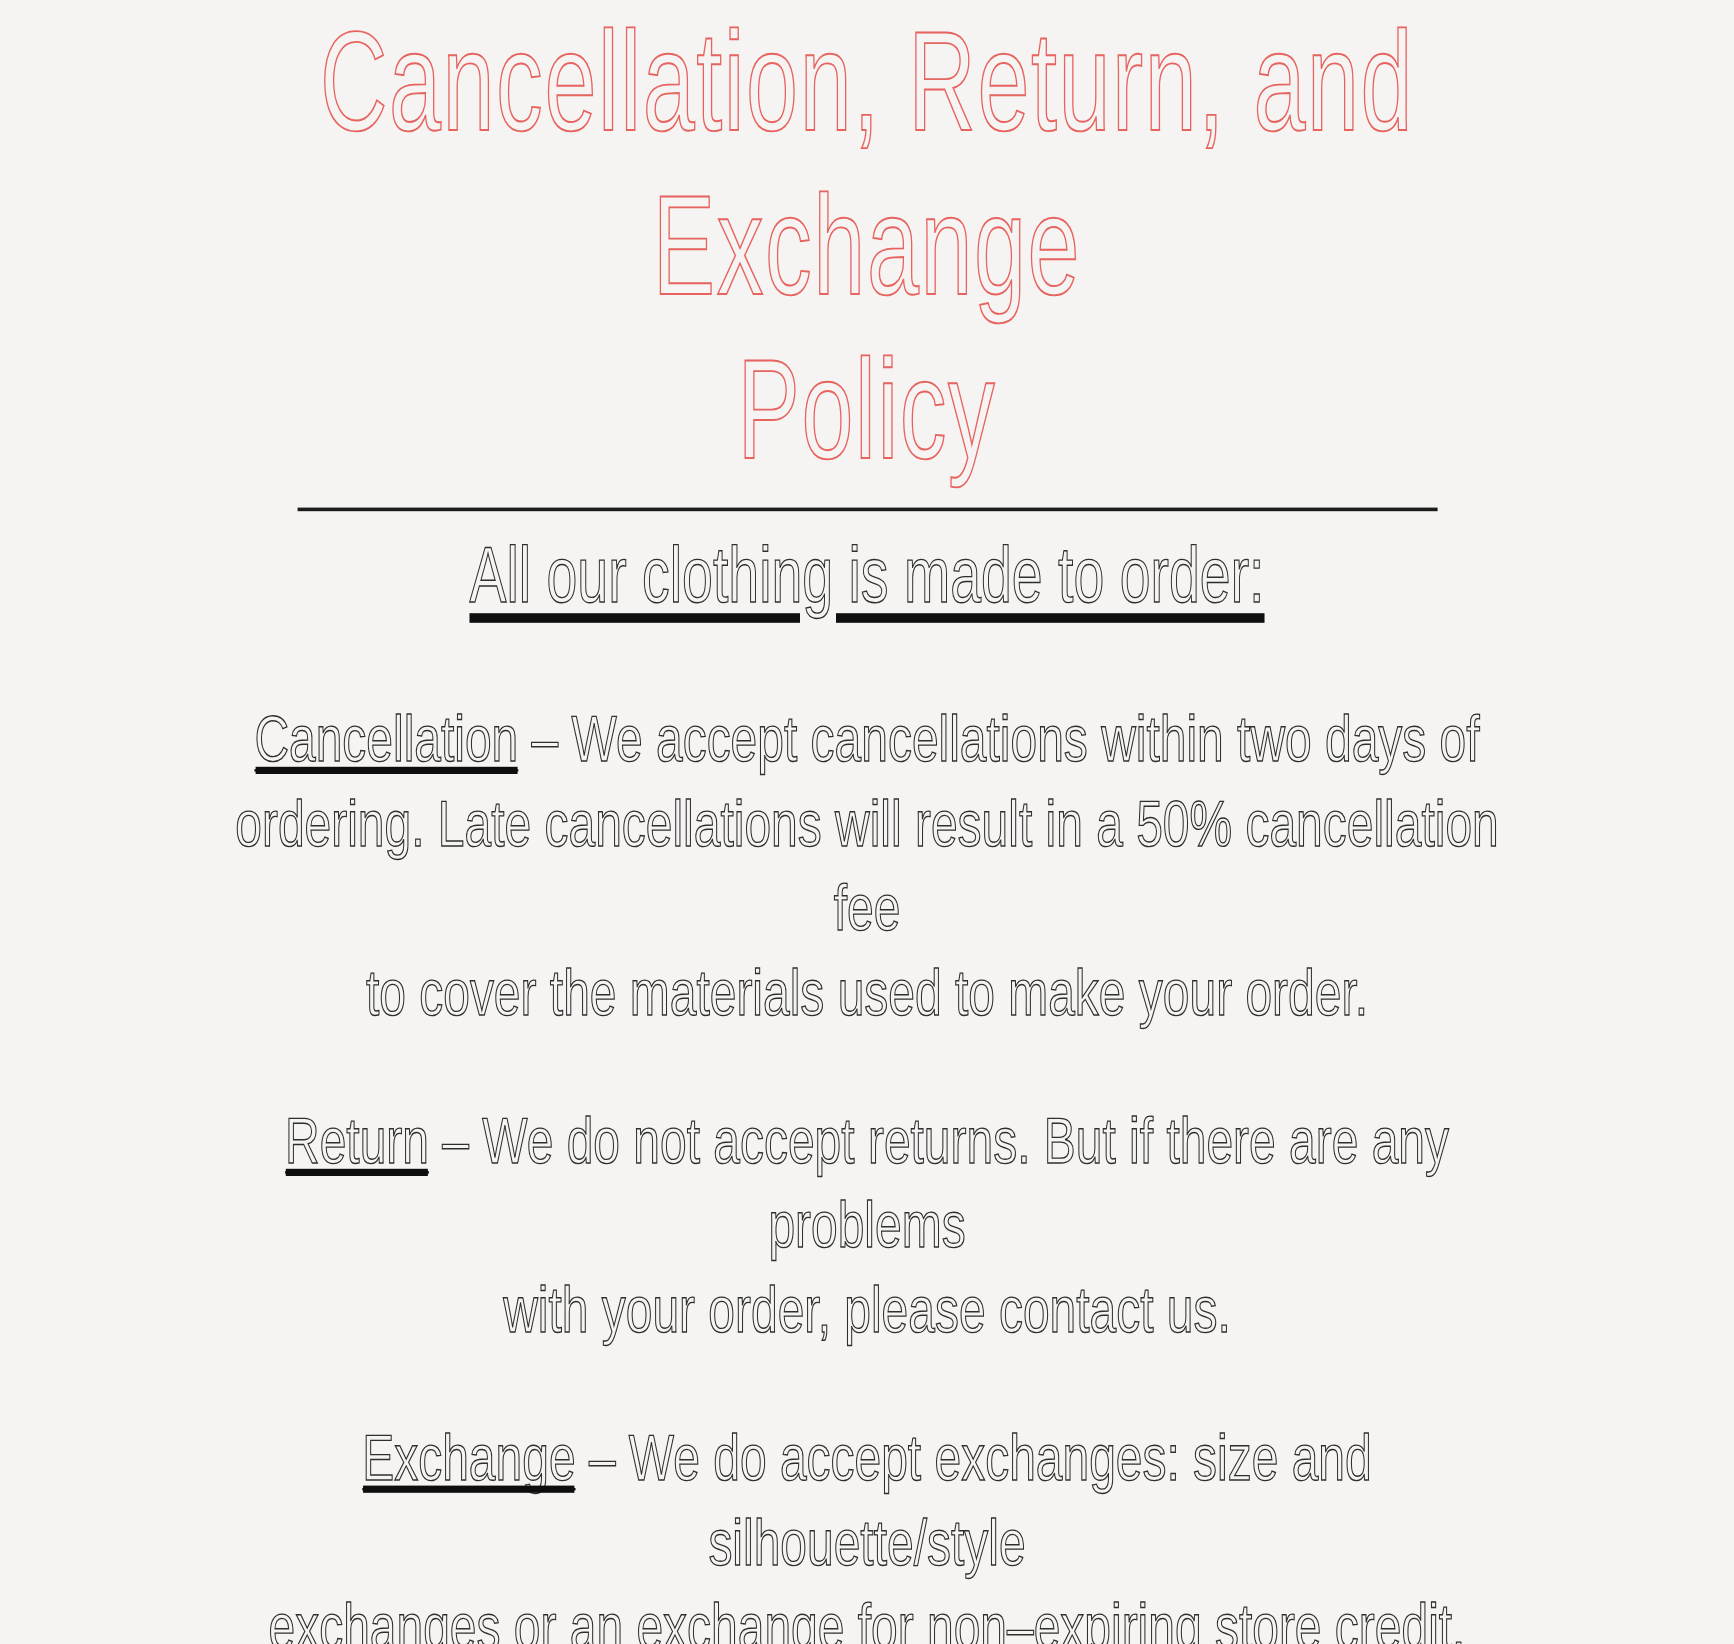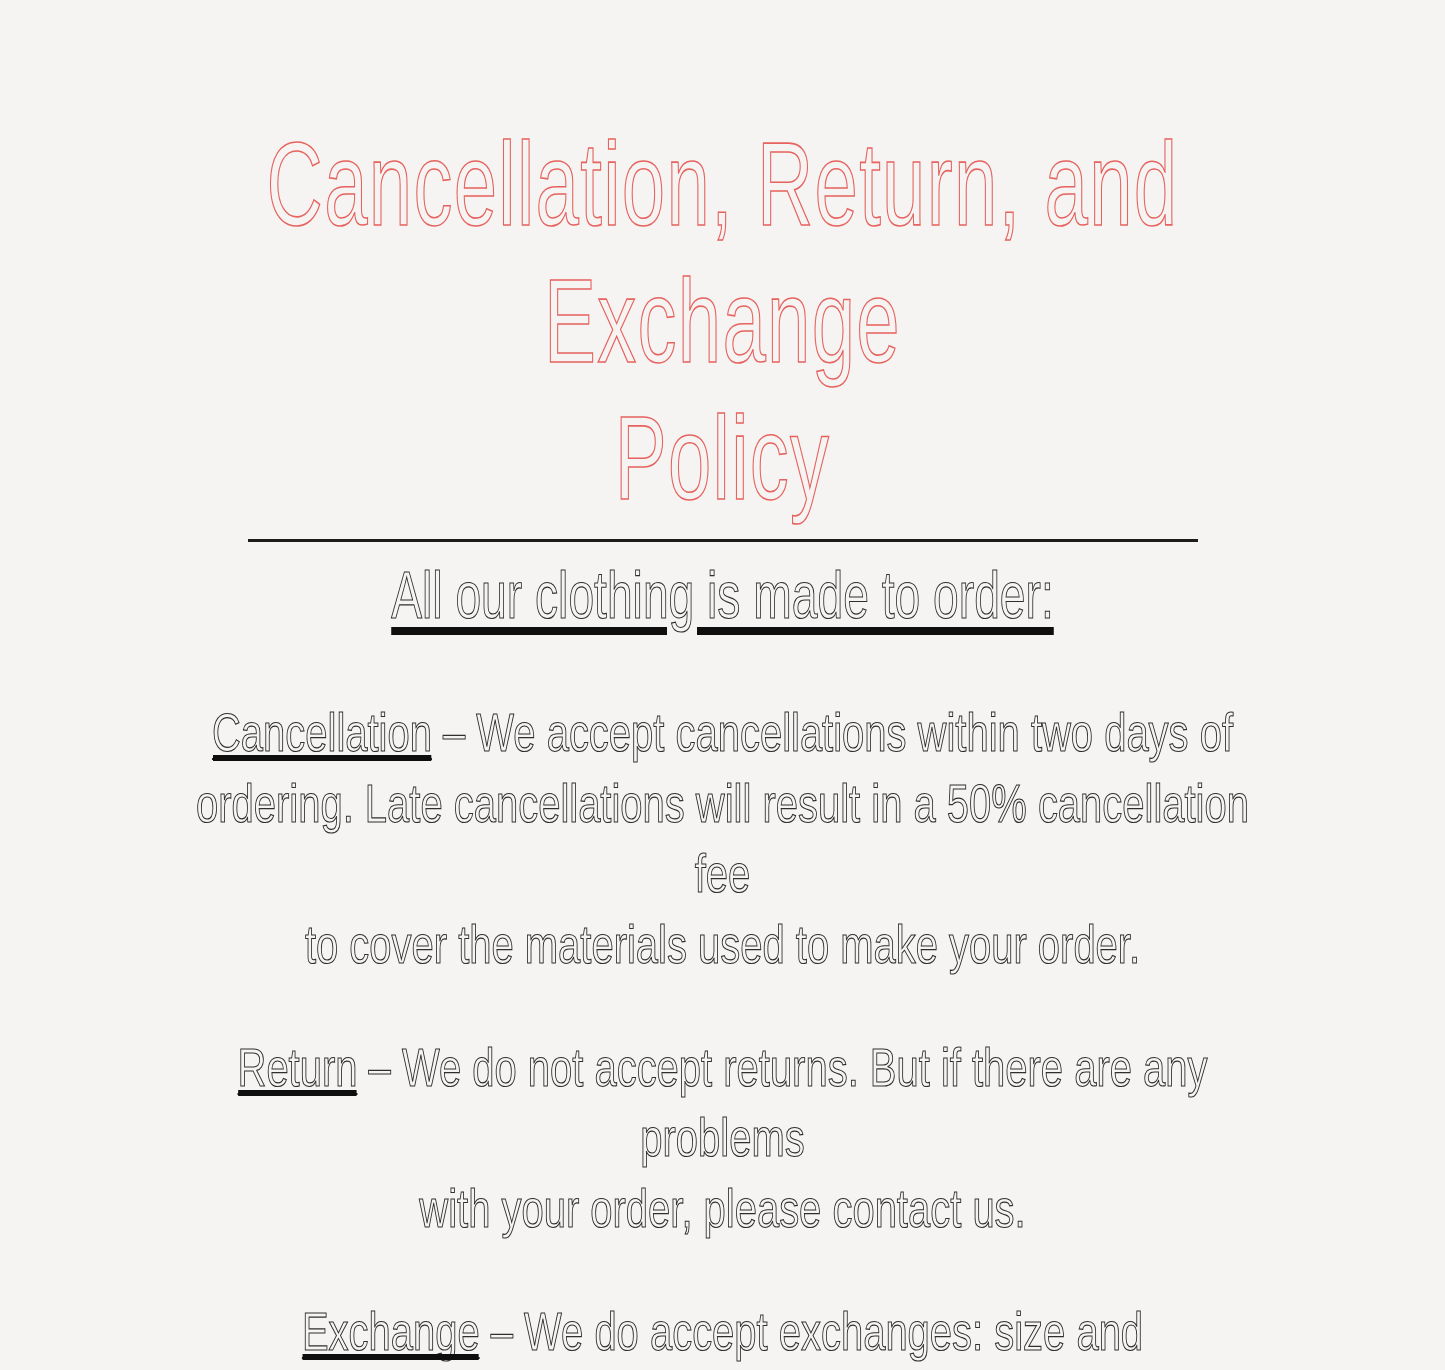--- a/index.html
+++ b/index.html
@@ -9,21 +9,20 @@
     font-family: "Liberation Sans", sans-serif;
   }
   .page {
     position: relative;
     width: 1445px;
     height: 1370px;
     margin: 0 auto;
     background: #f5f4f2;
     overflow: hidden;
     box-sizing: border-box;
-    padding-top: 116px;
   }
   
   .title {
     margin: 0;
     text-align: center;
     white-space: pre-line;
     font-size: 118px;
     line-height: 1.16;
     font-weight: 400;
     letter-spacing: 2px;

